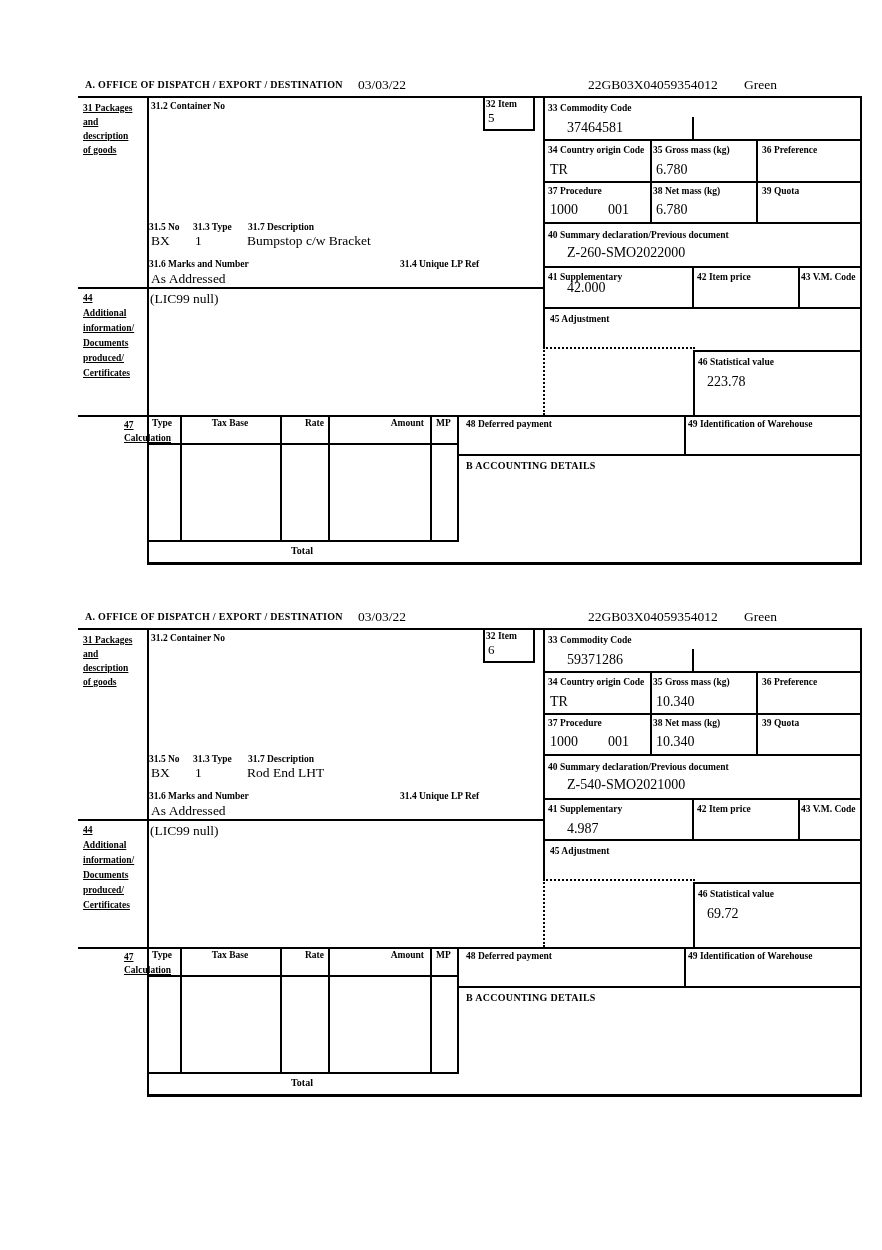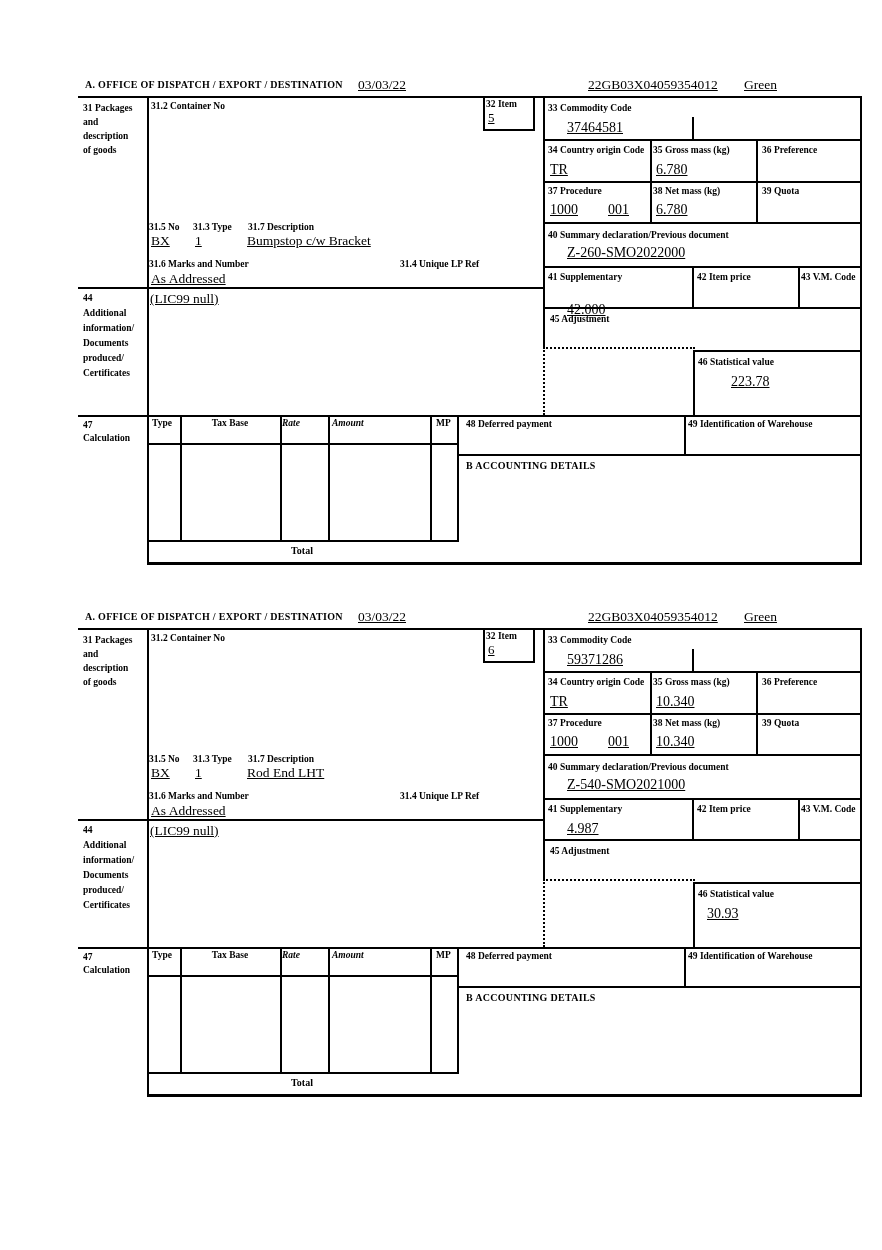--- a/index.html
+++ b/index.html
@@ -4,30 +4,30 @@
 <style>
   html,body{margin:0;padding:0;}
   body{width:882px;height:1250px;background:#fff;position:relative;
        font-family:"Liberation Serif",serif;color:#000;overflow:hidden;}
   .block{position:absolute;left:0;width:882px;height:500px;}
   .hl{position:absolute;background:#000;height:2px;}
   .vl{position:absolute;background:#000;width:2px;}
   .dh{position:absolute;border-top:2px dotted #000;height:0;}
   .dv{position:absolute;border-left:2px dotted #000;width:0;}
   .lb{position:absolute;font-size:9.5px;font-weight:700;white-space:nowrap;line-height:11px;}
-  .v{position:absolute;font-size:13.5px;white-space:nowrap;line-height:15px;text-decoration:underline;}
+  .v{position:absolute;font-size:13.5px;white-space:nowrap;line-height:15px;}
   .v14{font-size:14px;}
   .ml{position:absolute;font-size:9.5px;font-weight:700;}
-  .ml span{display:block;}
+  .ml span{display:block;text-decoration:underline;}
   .lh14 span{line-height:14px;}
   .lh15 span{line-height:15px;}
-  .lh13 span{line-height:13px;}
+  .lh13 span{line-height:13px;margin-left:41px;}
   .hdrlbl{position:absolute;font-size:10px;font-weight:700;letter-spacing:.3px;white-space:nowrap;}
   .ctr{text-align:center;}
-  .rgt{text-align:left;font-style:italic;}
+  .rgt{text-align:right;}
   .tot{position:absolute;font-size:10px;font-weight:700;}
 </style>
 </head>
 <body>
 
 <section class="block" style="top:77px">
 
   <div class="hdrlbl" style="left:85px;top:2px">A.  OFFICE OF DISPATCH / EXPORT / DESTINATION</div>
   <div class="v" style="left:358px;top:0px">03/03/22</div>
   <div class="v" style="left:588px;top:0px">22GB03X04059354012</div>
@@ -87,26 +87,26 @@
   <div class="lb" style="left:762px;top:68px">36 Preference</div>
   <div class="lb" style="left:548px;top:109px">37 Procedure</div>
   <div class="v v14" style="left:550px;top:125px">1000</div>
   <div class="v v14" style="left:608px;top:125px">001</div>
   <div class="lb" style="left:653px;top:109px">38 Net mass (kg)</div>
   <div class="v v14" style="left:656px;top:125px">6.780</div>
   <div class="lb" style="left:762px;top:109px">39 Quota</div>
   <div class="lb" style="left:548px;top:153px">40 Summary declaration/Previous document</div>
   <div class="v v14" style="left:567px;top:168px">Z-260-SMO2022000</div>
   <div class="lb" style="left:548px;top:195px">41 Supplementary</div>
-  <div class="v v14" style="left:567px;top:225px">42.000</div>
+  <div class="v v14" style="left:567px;top:203px">42.000</div>
   <div class="lb" style="left:697px;top:195px">42 Item price</div>
   <div class="lb" style="left:801px;top:195px">43 V.M. Code</div>
   <div class="lb" style="left:550px;top:237px">45 Adjustment</div>
   <div class="lb" style="left:698px;top:280px">46 Statistical value</div>
-  <div class="v v14" style="left:731px;top:297px">223.78</div>
+  <div class="v v14" style="left:707px;top:297px">223.78</div>
 
   <div class="lb" style="left:149px;top:145px">31.5 No</div>
   <div class="lb" style="left:193px;top:145px">31.3 Type</div>
   <div class="lb" style="left:248px;top:145px">31.7 Description</div>
   <div class="v" style="left:151px;top:156px">BX</div>
   <div class="v" style="left:195px;top:156px">1</div>
   <div class="v" style="left:247px;top:156px">Bumpstop c/w Bracket</div>
   <div class="lb" style="left:149px;top:182px">31.6 Marks and Number</div>
   <div class="lb" style="left:400px;top:182px">31.4 Unique LP Ref</div>
   <div class="v" style="left:151px;top:194px">As Addressed</div>
@@ -201,21 +201,21 @@
   <div class="v v14" style="left:656px;top:125px">10.340</div>
   <div class="lb" style="left:762px;top:109px">39 Quota</div>
   <div class="lb" style="left:548px;top:153px">40 Summary declaration/Previous document</div>
   <div class="v v14" style="left:567px;top:168px">Z-540-SMO2021000</div>
   <div class="lb" style="left:548px;top:195px">41 Supplementary</div>
   <div class="v v14" style="left:567px;top:212px">4.987</div>
   <div class="lb" style="left:697px;top:195px">42 Item price</div>
   <div class="lb" style="left:801px;top:195px">43 V.M. Code</div>
   <div class="lb" style="left:550px;top:237px">45 Adjustment</div>
   <div class="lb" style="left:698px;top:280px">46 Statistical value</div>
-  <div class="v v14" style="left:707px;top:297px">30.93</div>
+  <div class="v v14" style="left:707px;top:297px">69.72</div>
 
   <div class="lb" style="left:149px;top:145px">31.5 No</div>
   <div class="lb" style="left:193px;top:145px">31.3 Type</div>
   <div class="lb" style="left:248px;top:145px">31.7 Description</div>
   <div class="v" style="left:151px;top:156px">BX</div>
   <div class="v" style="left:195px;top:156px">1</div>
   <div class="v" style="left:247px;top:156px">Rod End LHT</div>
   <div class="lb" style="left:149px;top:182px">31.6 Marks and Number</div>
   <div class="lb" style="left:400px;top:182px">31.4 Unique LP Ref</div>
   <div class="v" style="left:151px;top:194px">As Addressed</div>

